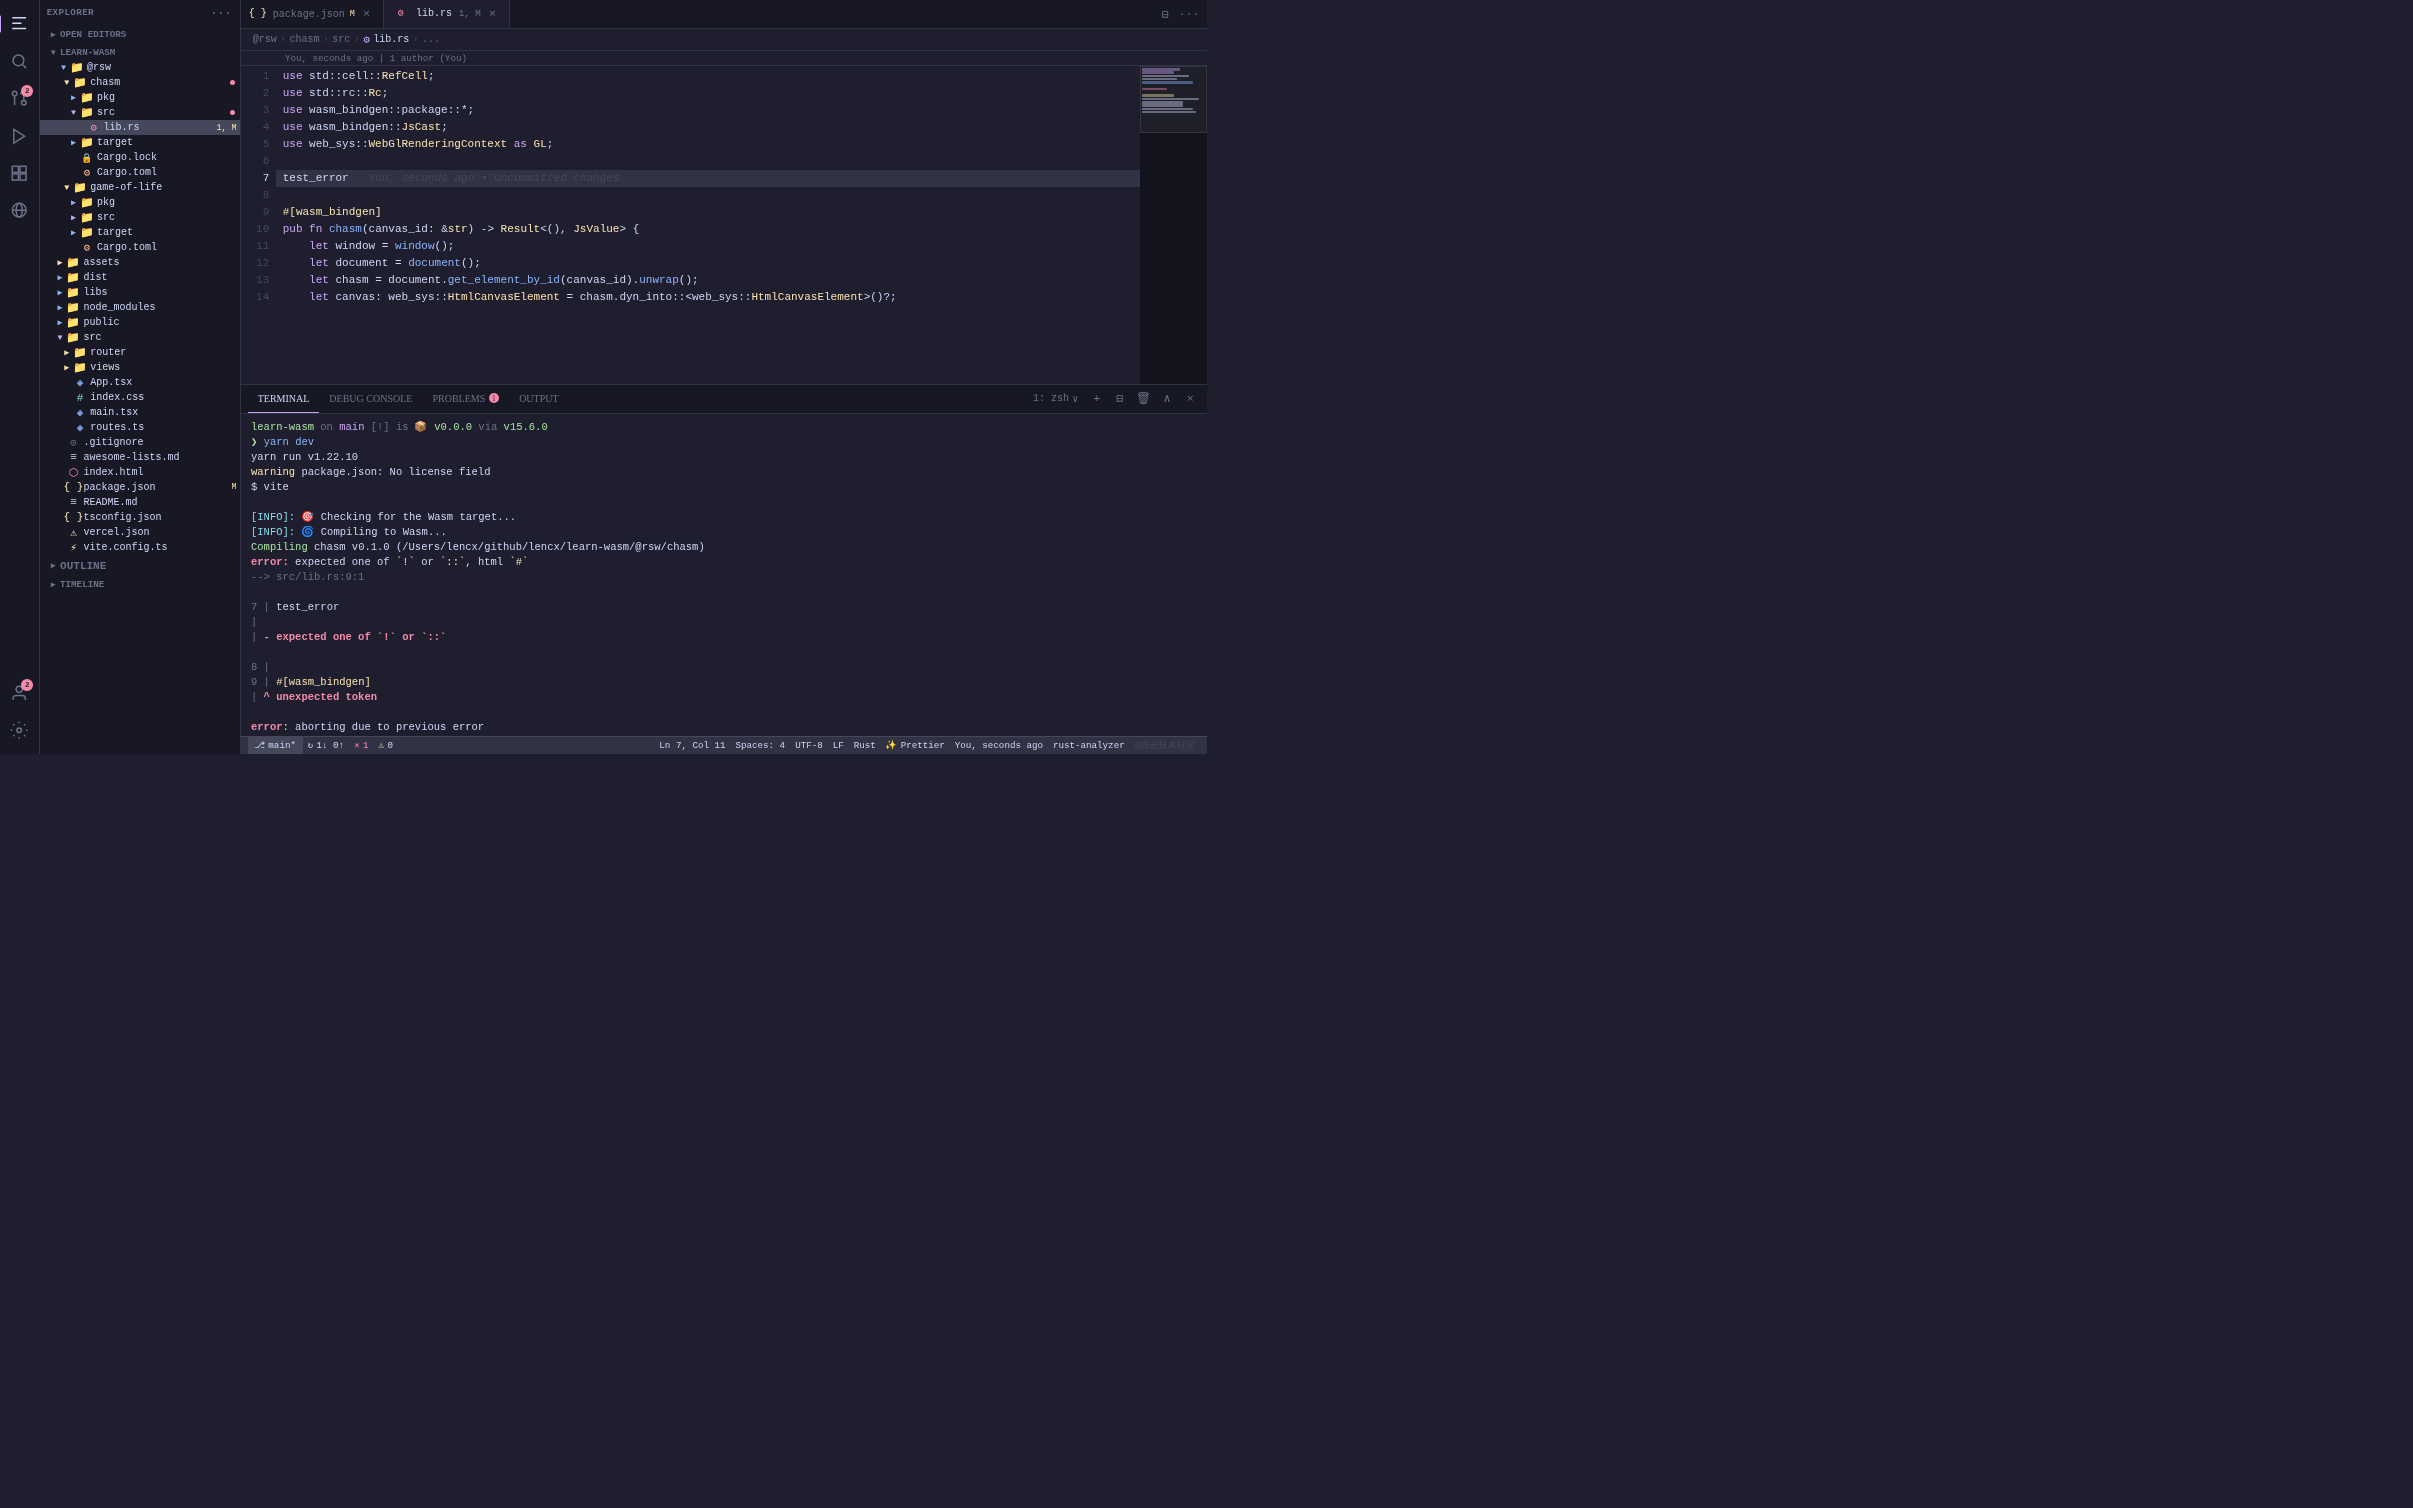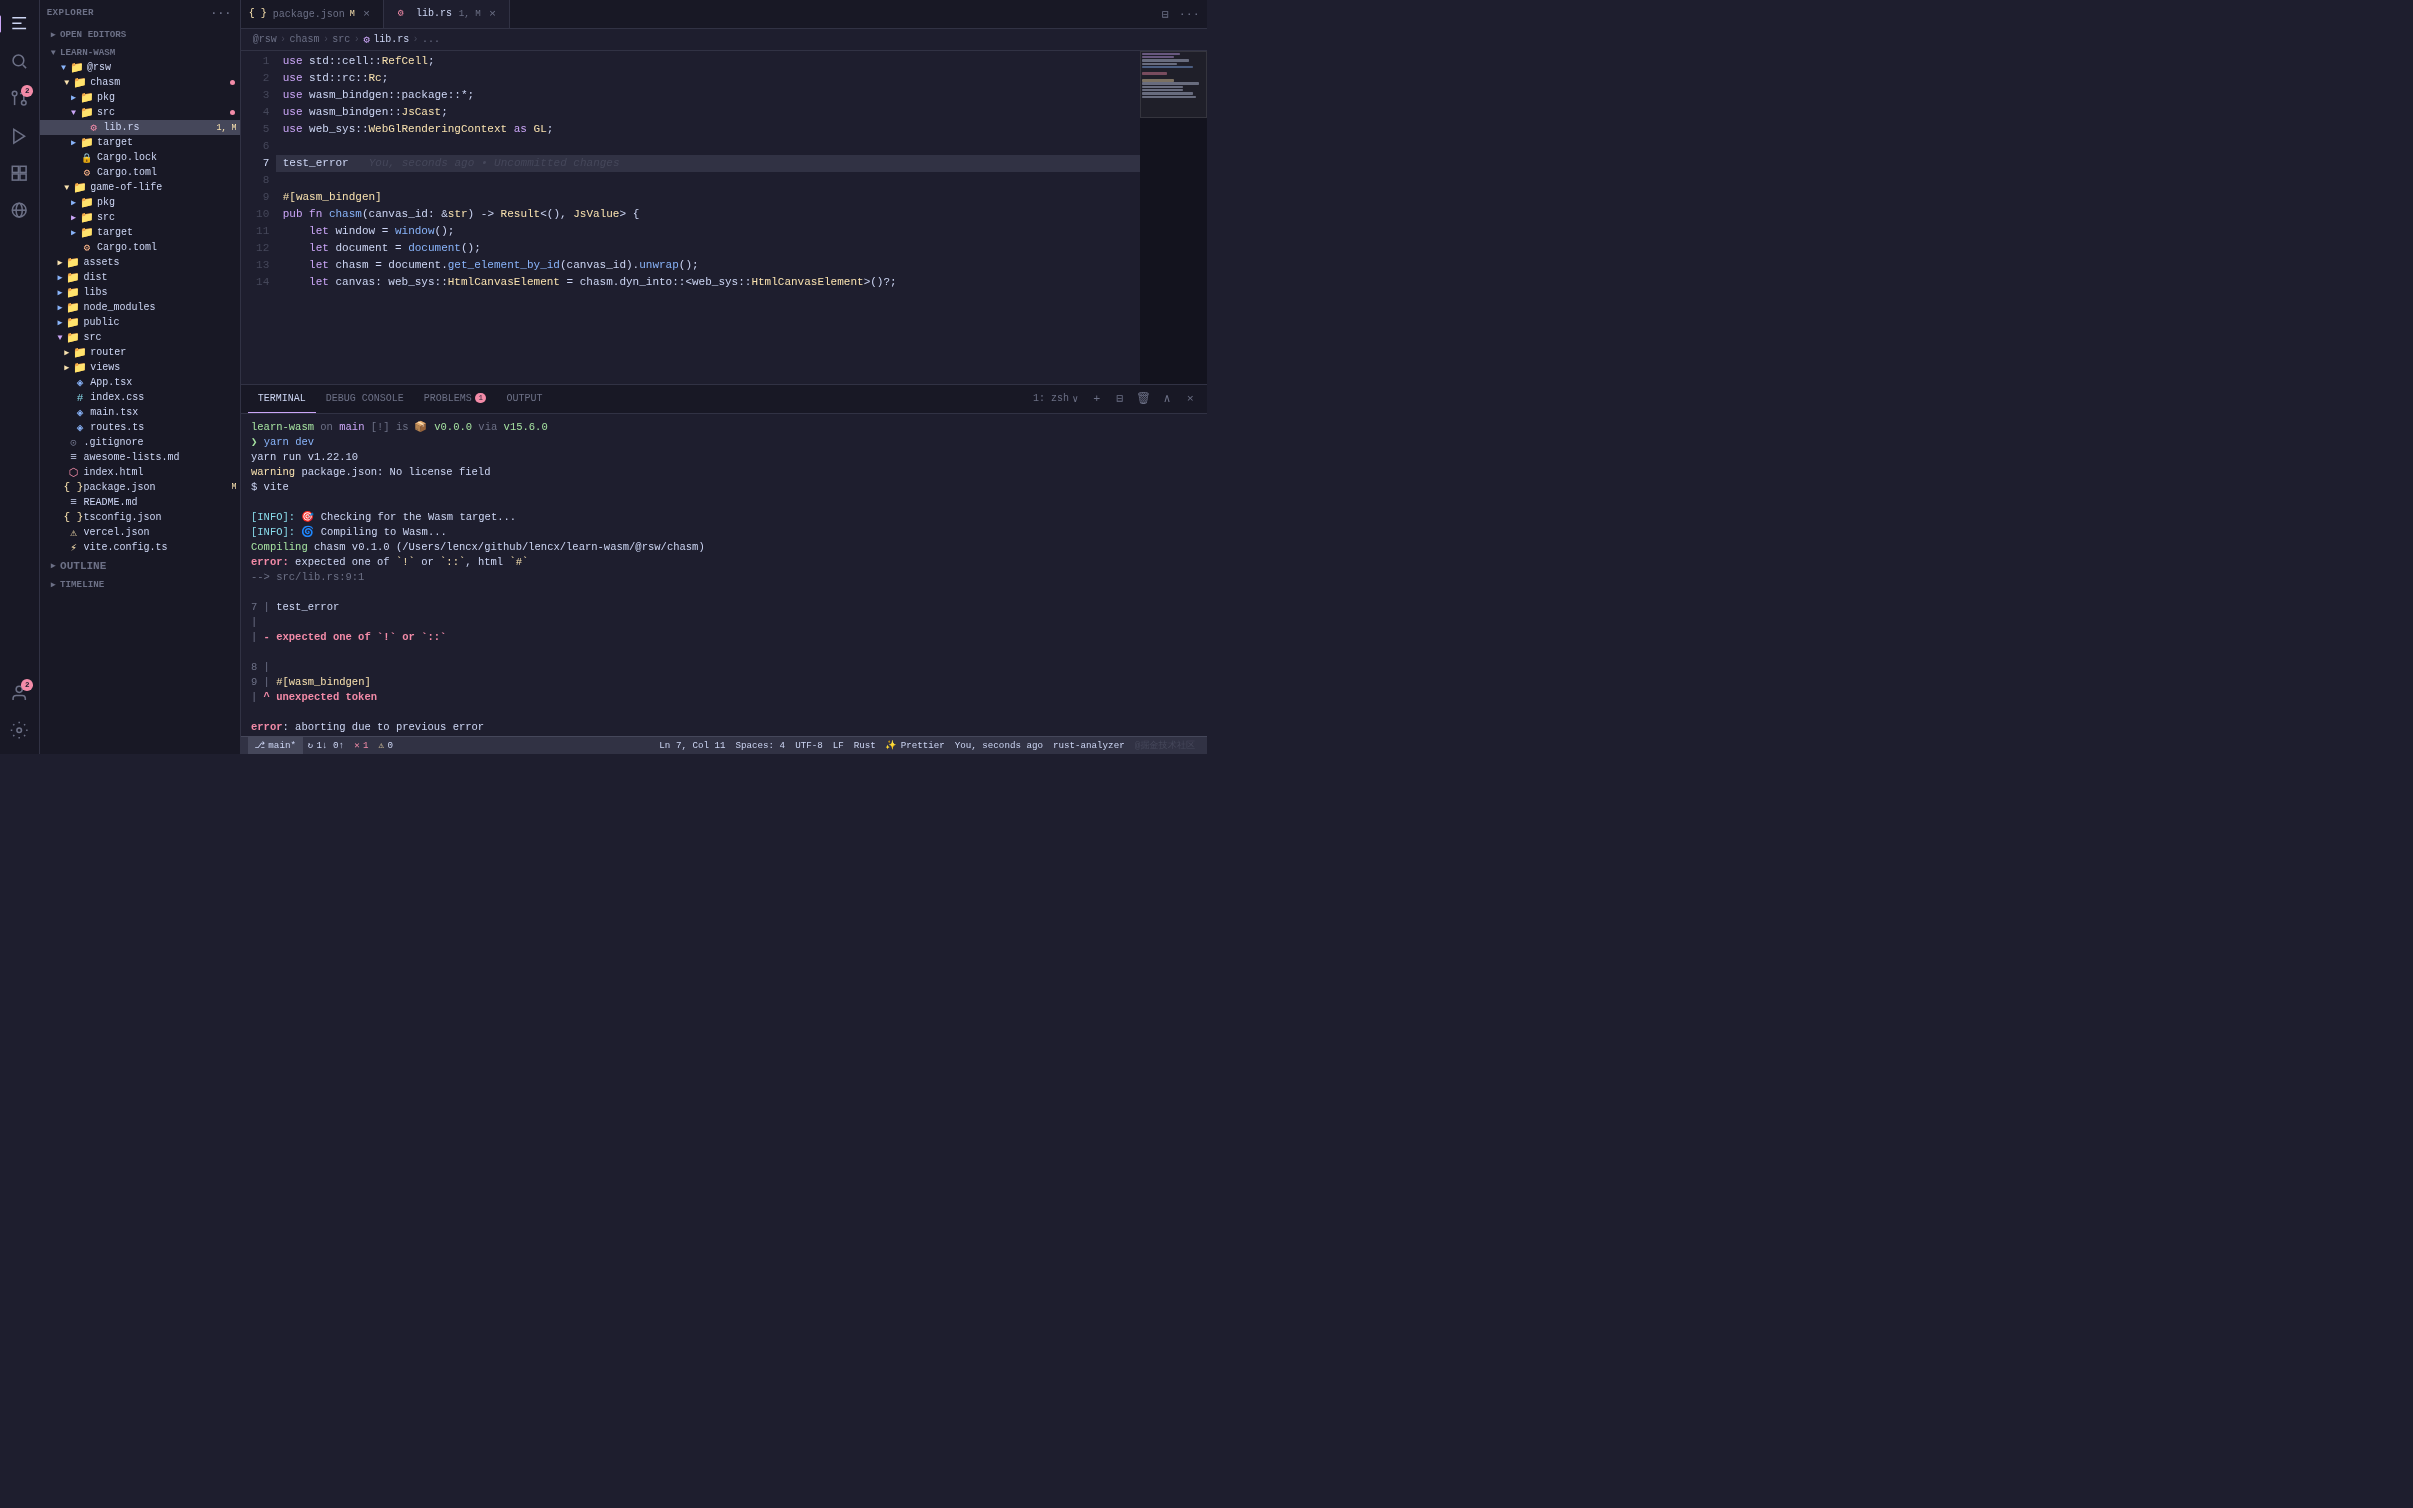--- a/index.html
+++ b/index.html
@@ -387,20 +387,21 @@
     }
     .terminal-tab {
       padding: 0 10px;
       height: 29px;
       display: flex;
       align-items: center;
       cursor: pointer;
       color: #6c7086;
       font-size: 10px;
       border-bottom: 1.7px solid transparent;
+      font-family: Liberation Serif, serif;
     }
     .terminal-tab.active {
       color: #cdd6f4;
       border-bottom-color: #cba6f7;
     }
     .terminal-tab-badge {
       background: #f38ba8;
       color: #1e1e2e;
       font-size: 7.5px;
       padding: 0.8px 3.4px;
@@ -920,20 +921,23 @@
       <span class="breadcrumb-icon">⚙</span>
       <span class="breadcrumb-item active">lib.rs</span>
       <span class="breadcrumb-sep">›</span>
       <span class="breadcrumb-item">...</span>
     </div>
 
     <div class="editor-content">
 
       <div class="editor-pane">
 
+        <div class="git-blame-bar">
+          <span>You, seconds ago | 1 author (You)</span>
+        </div>
 
         <div style="display:flex;flex:1;overflow:hidden">
           <div class="code-area">
 
             <div class="line-numbers">
               <div class="line-number">1</div>
               <div class="line-number">2</div>
               <div class="line-number">3</div>
               <div class="line-number">4</div>
               <div class="line-number">5</div>

